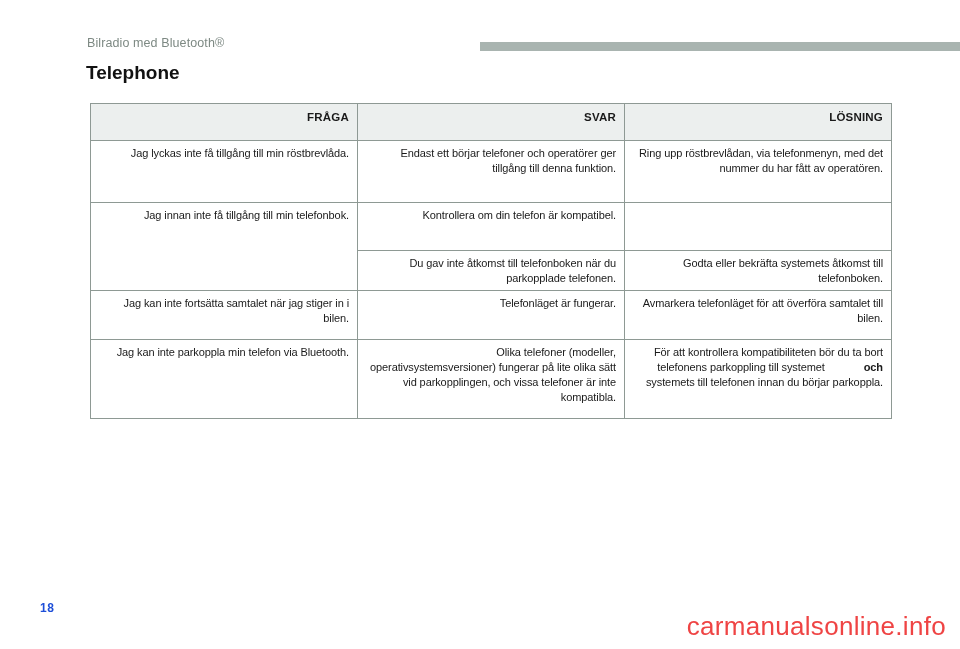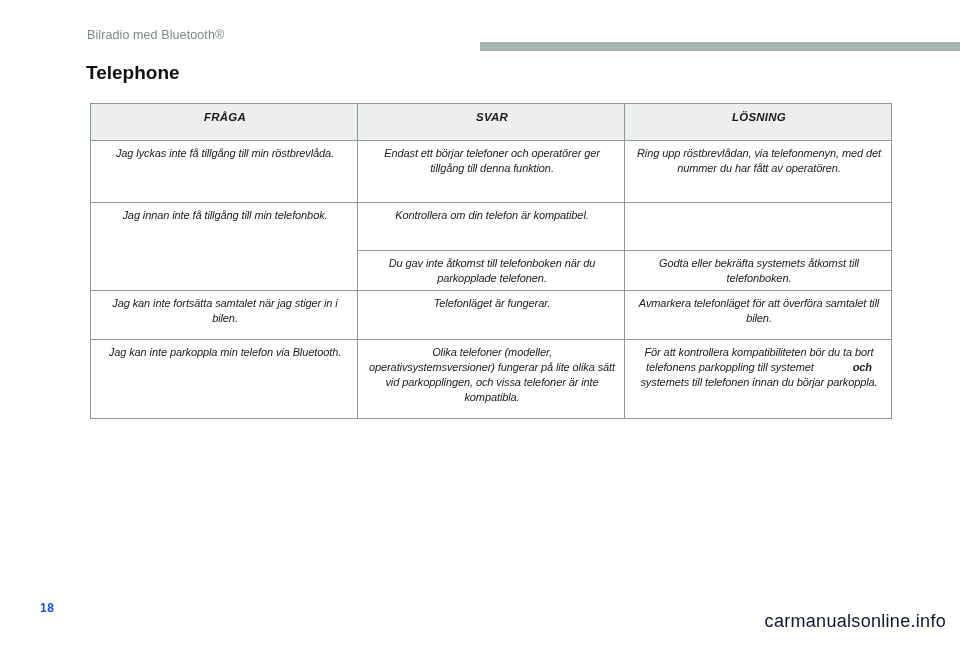--- a/index.html
+++ b/index.html
@@ -5,49 +5,48 @@
   html,body{margin:0;padding:0;background:#ffffff;}
   .page{
     position:relative;
     width:960px;height:649px;
     background:#ffffff;
     font-family:"Liberation Sans","DejaVu Sans",sans-serif;
     color:#1a1a1a;
     overflow:hidden;
   }
   .breadcrumb{
-    position:absolute;left:87px;top:28px;
+    position:absolute;left:87px;top:36px;
     font-size:12.5px;color:#7d8983;letter-spacing:0.1px;
   }
   .accent-bar{
     position:absolute;left:480px;top:42px;
     width:480px;height:9px;background:#a9b4b0;
   }
   .page-title{
     position:absolute;left:86px;top:62px;
     font-size:19px;font-weight:bold;color:#111;
   }
   table.faq{
     position:absolute;left:90px;top:103px;
     width:801px;
     border-collapse:collapse;
     table-layout:fixed;
   }
   table.faq col{width:267px;}
   table.faq th, table.faq td{
     border:1px solid #8e9994;
     vertical-align:top;
-    text-align:center;
+    text-align:right;
     padding:5px 8px 4px 10px;
     font-size:11px;
     line-height:15px;
     letter-spacing:-0.1px;
     font-weight:normal;
     color:#1a1a1a;
-    font-style:italic;
   }
   table.faq th{
     background:#ecefee;
     font-weight:bold;
     font-size:11.5px;
     height:26px;
     padding-top:6px;
     letter-spacing:0.2px;
   }
   tr.row-1{height:62px;}
@@ -55,21 +54,21 @@
   tr.row-2b{height:39px;}
   tr.row-3{height:49px;}
   tr.row-4{height:79px;}
   .page-number{
     position:absolute;left:40px;top:601px;
     font-size:12px;font-weight:bold;color:#1d4ed8;
     letter-spacing:0.5px;
   }
   .watermark{
     position:absolute;right:14px;top:611px;
-    font-size:18px;color:#0f172a;
+    font-size:26px;color:#ef4444;
     letter-spacing:0.3px;
   }
   b{font-weight:bold;margin-left:36px;}
 </style>
 </head>
 <body>
 
 <div class="page">
 
   <div class="breadcrumb">Bilradio med Bluetooth®</div>

